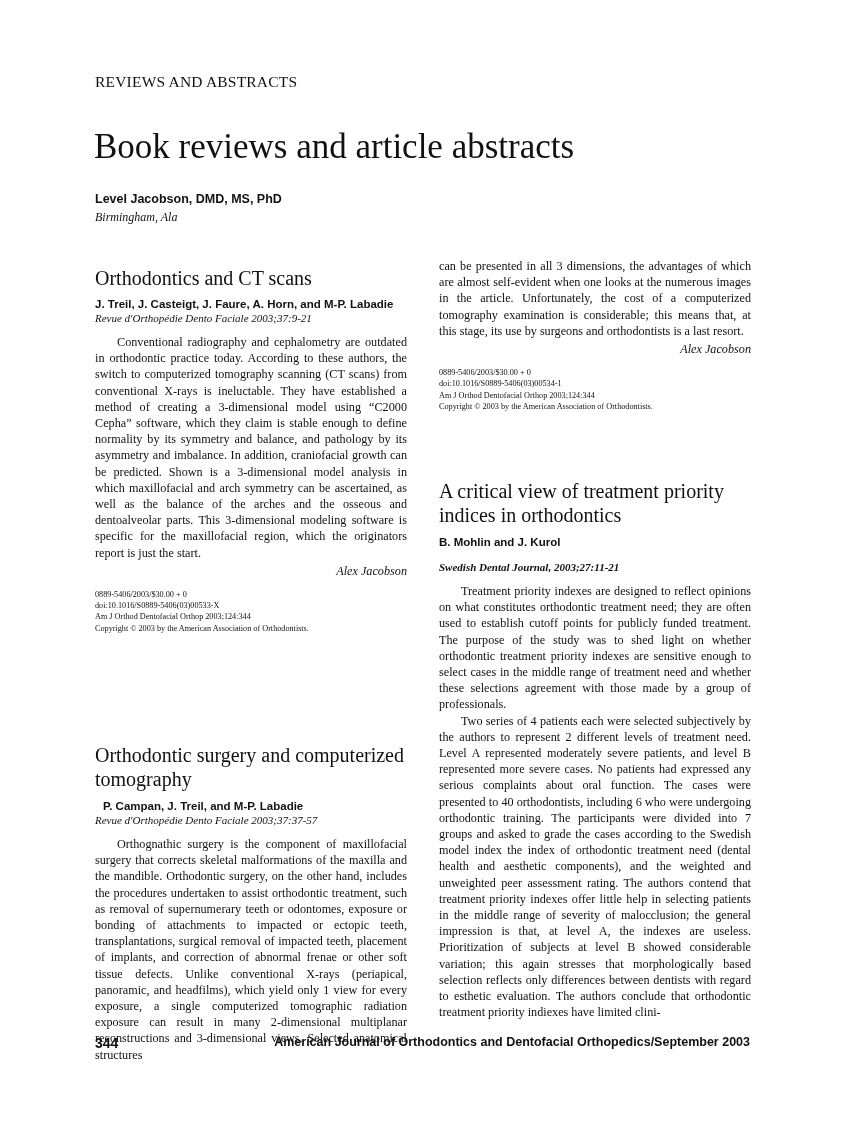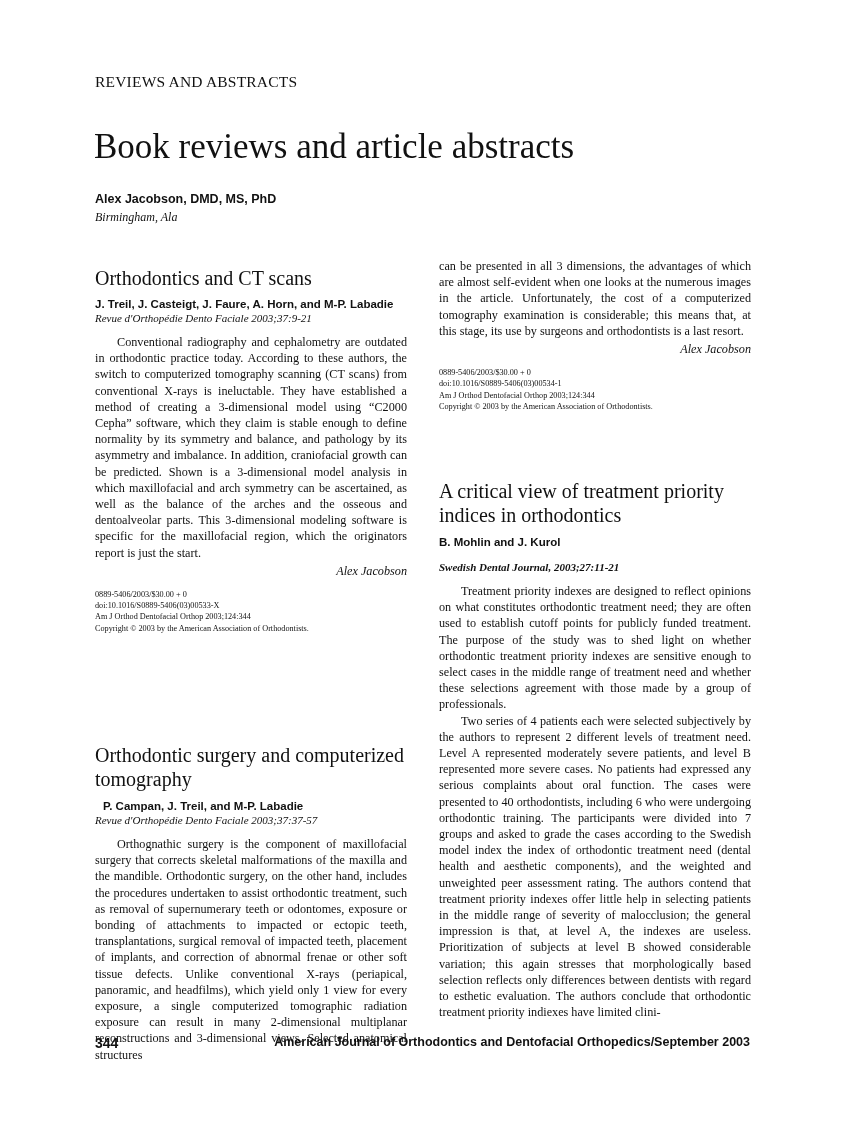--- a/index.html
+++ b/index.html
@@ -22,21 +22,21 @@
     .signature { font-size:12.2px; line-height:16px; font-style:italic; text-align:right; margin:0; }
     .meta { font-size:8.2px; line-height:11.3px; margin:0; }
     .footer-page { position:absolute; left:95px; top:1035px; font-size:14px; font-weight:bold; }
     .footer-journal { position:absolute; right:94px; top:1035px; font-size:12.5px; font-weight:bold; }
   </style>
 </head>
 <body>
 
 <div class="running-head serif">REVIEWS AND ABSTRACTS</div>
 <h1 class="main-title serif">Book reviews and article abstracts</h1>
-<div class="author sans">Alex Jacobson, DMD, MS, PhD</div>
+<div class="author sans">Level Jacobson, DMD, MS, PhD</div>
 <div class="affil serif">Birmingham, Ala</div>
 
 <div class="col col-left" style="top:258px;">
   <h2 class="art-title serif" style="margin-top:8px;">Orthodontics and CT scans</h2>
   <p class="art-authors sans" style="margin-top:8px;">J. Treil, J. Casteigt, J. Faure, A. Horn, and M-P. Labadie</p>
   <p class="art-source serif" style="margin-top:2px;">Revue d'Orthopédie Dento Faciale 2003;37:9-21</p>
   <p class="body-text serif indent" style="margin-top:10px;">Conventional radiography and cephalometry are outdated in orthodontic practice today. According to these authors, the switch to computerized tomography scanning (CT scans) from conventional X-rays is ineluctable. They have established a method of creating a 3-dimensional model using “C2000 Cepha” software, which they claim is stable enough to define normality by its symmetry and balance, and pathology by its asymmetry and imbalance. In addition, craniofacial growth can be predicted. Shown is a 3-dimensional model analysis in which maxillofacial and arch symmetry can be ascertained, as well as the balance of the arches and the osseous and dentoalveolar parts. This 3-dimensional modeling software is specific for the maxillofacial region, which the originators report is just the start.</p>
   <p class="signature serif" style="margin-top:2px;">Alex Jacobson</p>
   <div style="margin-top:10px;">
     <p class="meta serif">0889-5406/2003/$30.00 + 0</p>

